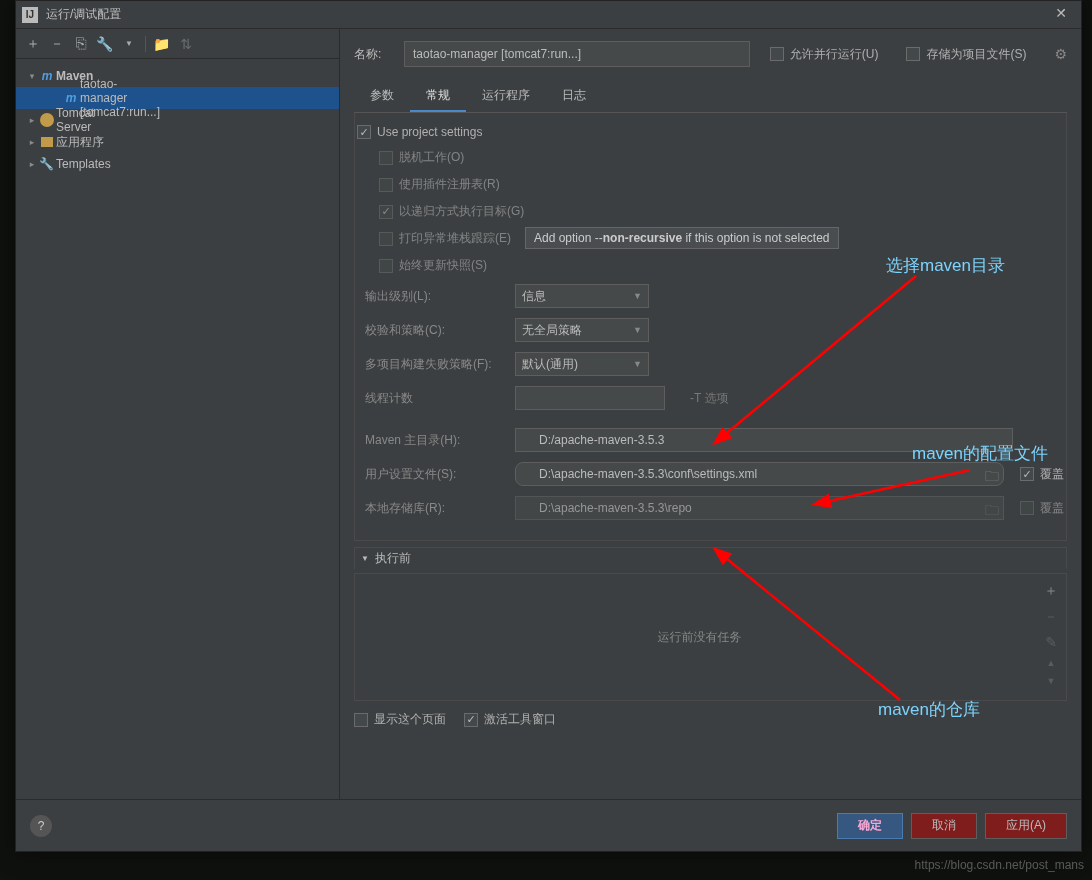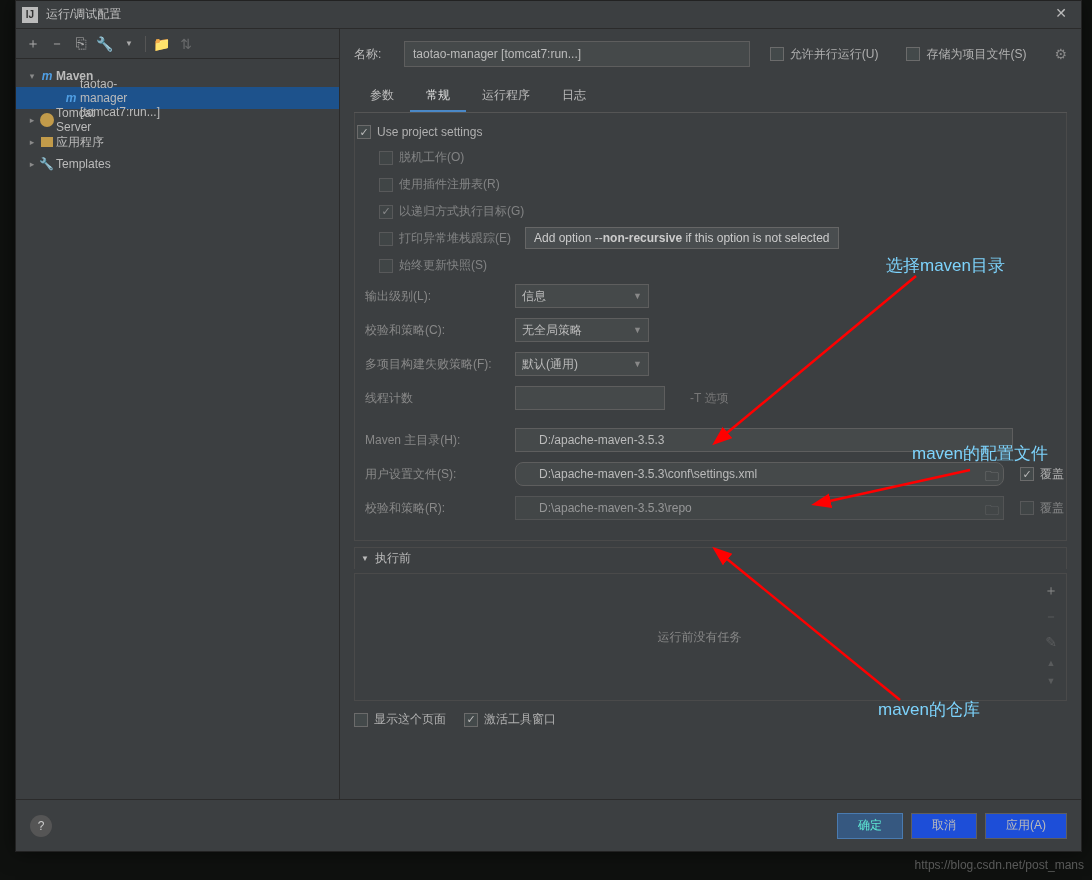--- a/index.html
+++ b/index.html
@@ -133,22 +133,22 @@
   .exec-center{flex:1;display:flex;align-items:center;justify-content:center;color:#888;font-size:12px;}
   .exec-side{width:22px;display:flex;flex-direction:column;align-items:center;gap:8px;color:#888;font-size:14px;padding-top:4px;}
   .footer-row{display:flex;align-items:center;gap:18px;margin-top:10px;}
   .buttonbar{
     border-top:1px solid #2b2b2b;
     display:flex;justify-content:flex-start;align-items:center;
     padding:10px 14px;height:52px;
   }
   .help{width:22px;height:22px;border-radius:50%;background:#555;color:#ccc;display:flex;align-items:center;justify-content:center;font-size:12px;cursor:pointer;}
   .spacer{flex:1;}
-  .btn{height:26px;padding:0 20px;background:#1d4ed8;border:1px solid #5e5e5e;color:#bbb;font-size:12px;cursor:pointer;display:flex;align-items:center;}
-  .btn.primary{background:#365880;border-color:#4a7bb0;color:#5eead4;}
+  .btn{height:26px;padding:0 20px;background:#7f1d1d;border:1px solid #5e5e5e;color:#bbb;font-size:12px;cursor:pointer;display:flex;align-items:center;}
+  .btn.primary{background:#365880;border-color:#4a7bb0;color:#f9a8d4;font-weight:bold;}
   .btn+.btn{margin-left:8px;}
   .annotation{position:absolute;color:#7dd3fc;font-size:17px;font-family:sans-serif;pointer-events:none;z-index:50;}
   .arrow{position:absolute;pointer-events:none;z-index:40;}
   .watermark{position:absolute;right:8px;bottom:8px;color:#b0b0b0;opacity:.45;font-size:12px;font-family:Arial;}
   .gear{color:#888;font-size:14px;}
   .topright{display:flex;gap:28px;align-items:center;margin-left:auto;}
 </style>
 </head>
 <body>
 
@@ -318,21 +318,21 @@
           <div class="input wide" style="max-width:496px;border-radius:8px;">
             <span>D:\apache-maven-3.5.3\conf\settings.xml</span>
             <span class="browse">🗀</span>
           </div>
           <label class="chk" style="margin-left:16px;">
             <span class="chkbox checked"></span>
               <span>覆盖</span>
           </label>
         </div>
         <div class="frow">
-            <span class="flabel">校验和策略(R):</span>
+            <span class="flabel">本地存储库(R):</span>
           <div class="input wide" style="max-width:496px;opacity:.7;">
             <span>D:\apache-maven-3.5.3\repo</span>
             <span class="browse">🗀</span>
           </div>
           <label class="chk disabled" style="margin-left:16px;">
             <span class="chkbox"></span>
               <span>覆盖</span>
           </label>
         </div>
       </div>

